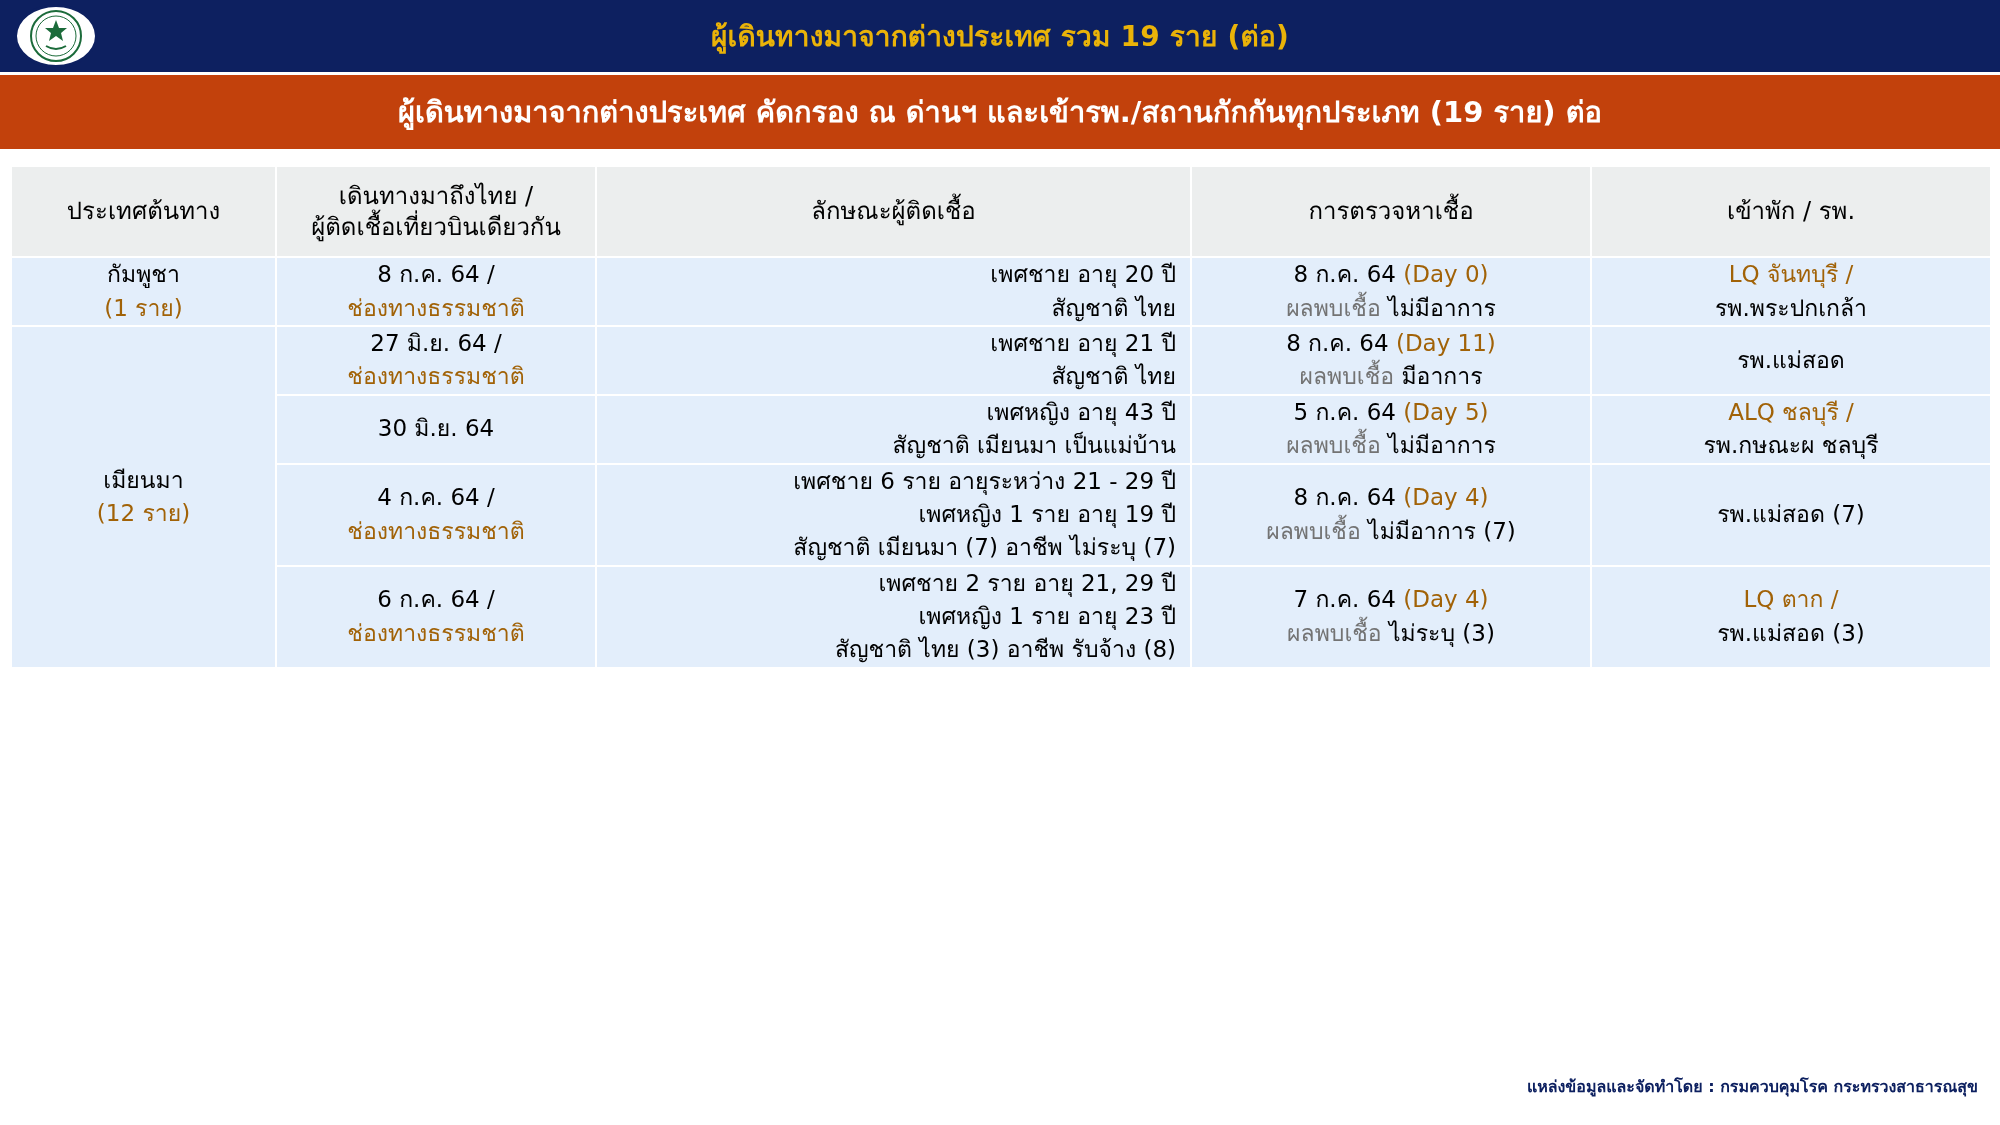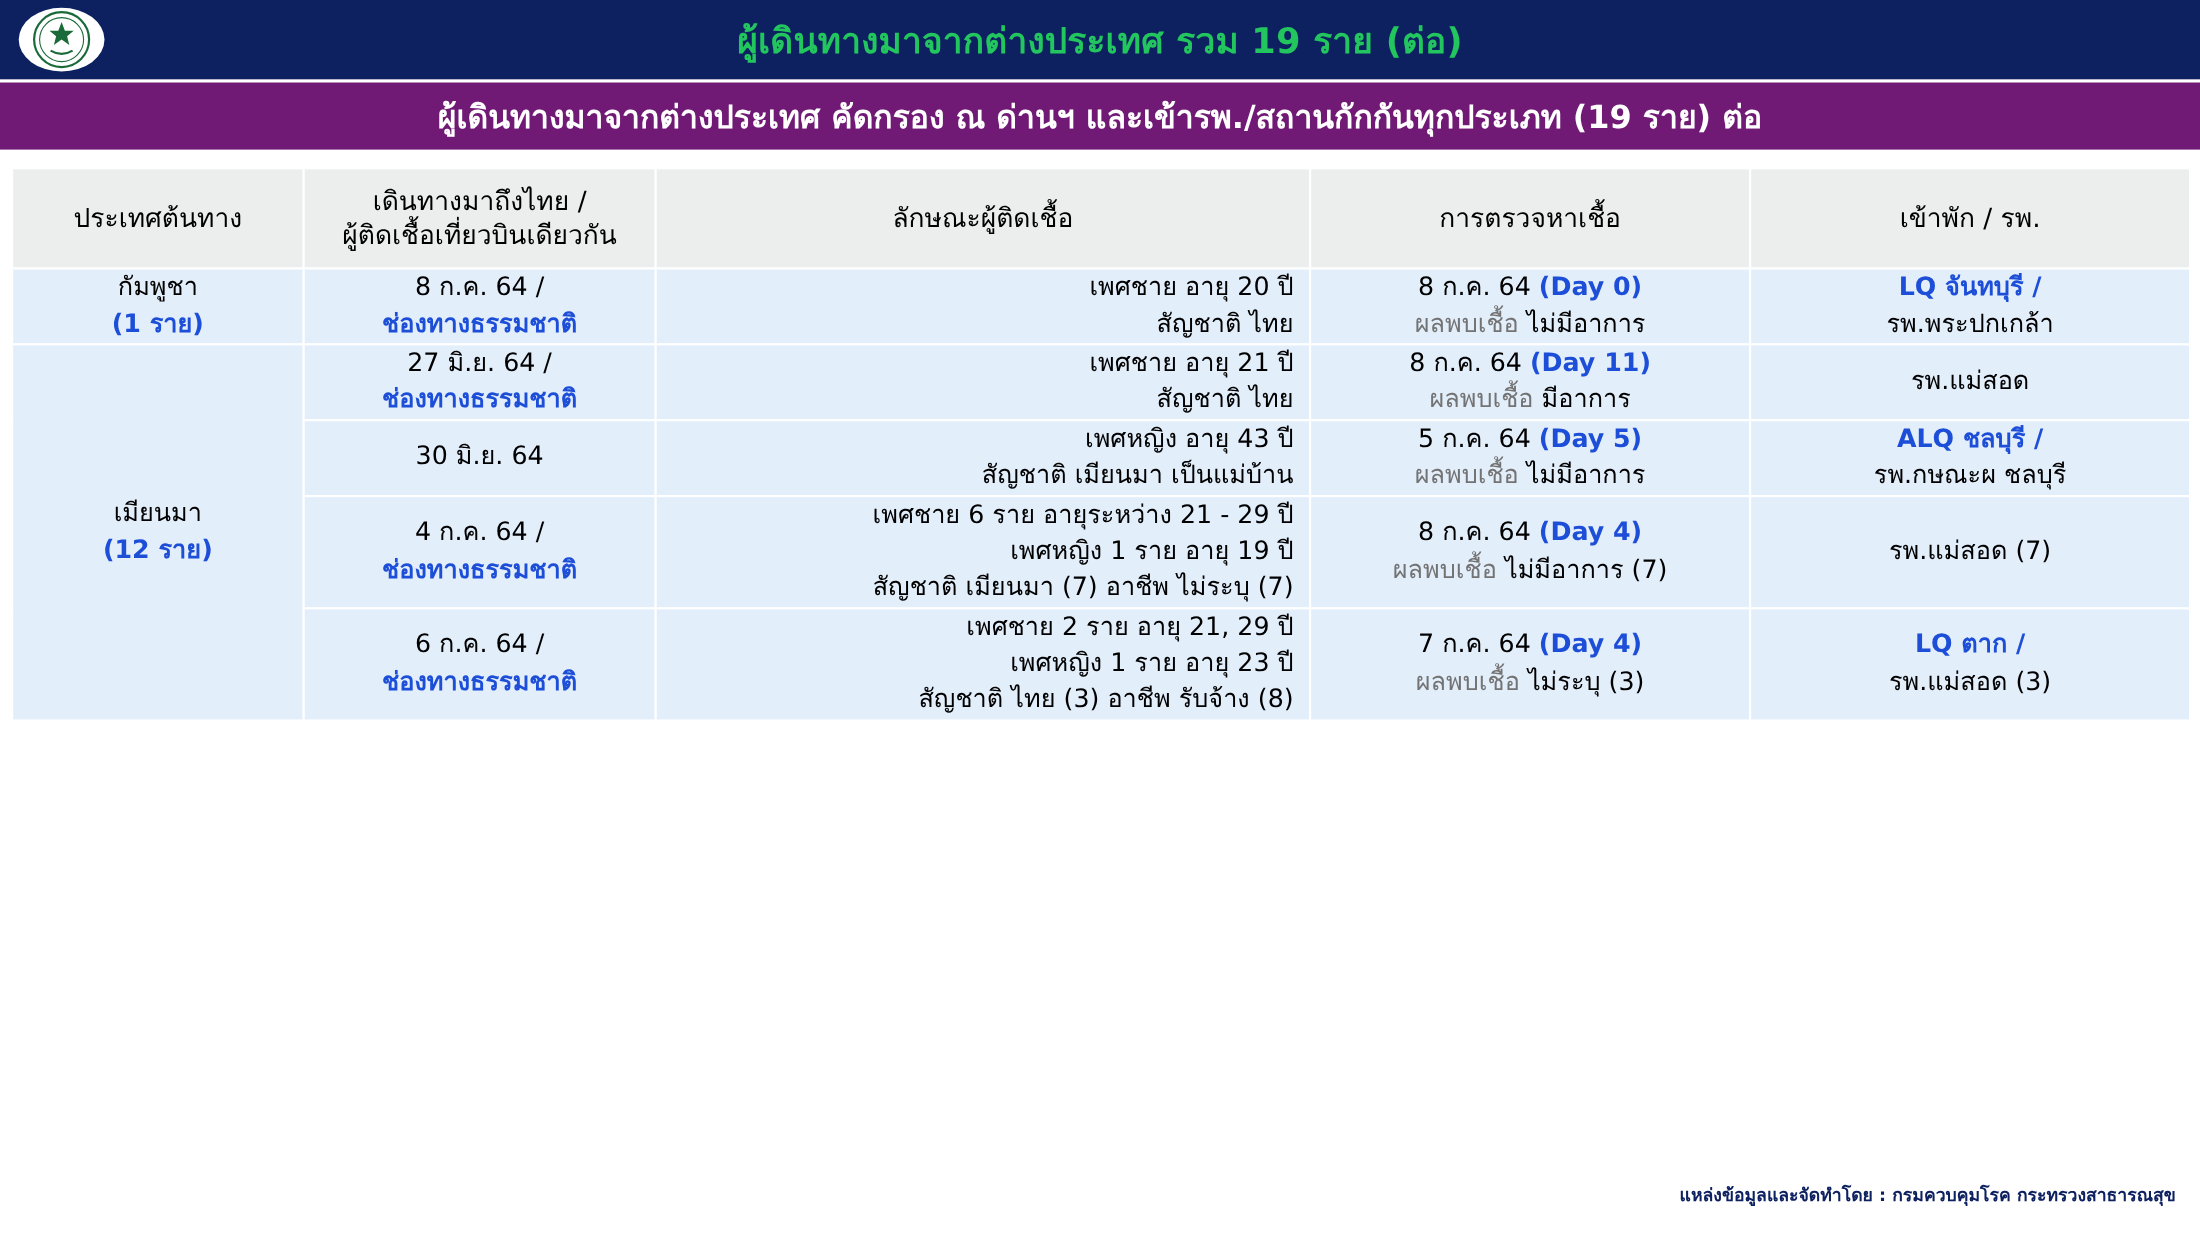--- a/index.html
+++ b/index.html
@@ -21,43 +21,43 @@
   
   .title-bar {
     position: relative;
     height: 72px;
     background: #0d2060;
     display: flex;
     align-items: center;
     justify-content: center;
   }
   .title-bar .title-text {
-    color: #22c55e;
-    font-size: 32px;
+    color: #eab308;
+    font-size: 28px;
     font-weight: bold;
     letter-spacing: 0.2px;
   }
   .logo {
     position: absolute;
     left: 14px;
     top: 4px;
     width: 84px;
     height: 64px;
     border-radius: 50%;
     background: #ffffff;
     border: 3px solid #0d2060;
     display: flex;
     align-items: center;
     justify-content: center;
   }
   .logo svg { display: block; }
 
   .subtitle-bar {
-    height: 64px;
-    background: #701a75;
+    height: 77px;
+    background: #c2410c;
     border-top: 3px solid #ffffff;
     display: flex;
     align-items: center;
     justify-content: center;
   }
   .subtitle-bar .subtitle-text {
     color: #ffffff;
     font-size: 29px;
     font-weight: bold;
   }
@@ -85,21 +85,21 @@
     background: #e3eefb;
     font-size: 23px;
     color: #000000;
     vertical-align: middle;
     line-height: 1.45;
     padding: 0 14px;
   }
   td.center { text-align: center; }
   td.left { text-align: right; }
 
-  .blue { color: #1d4ed8; font-weight: bold; }
+  .blue { color: #a16207; }
   .red  { color: #737373; }
   .nowrap { white-space: nowrap; }
 
   .cell-line { display: block; }
 
   
   col.c0 { width: 265px; }
   col.c1 { width: 320px; }
   col.c2 { width: 595px; }
   col.c3 { width: 400px; }

